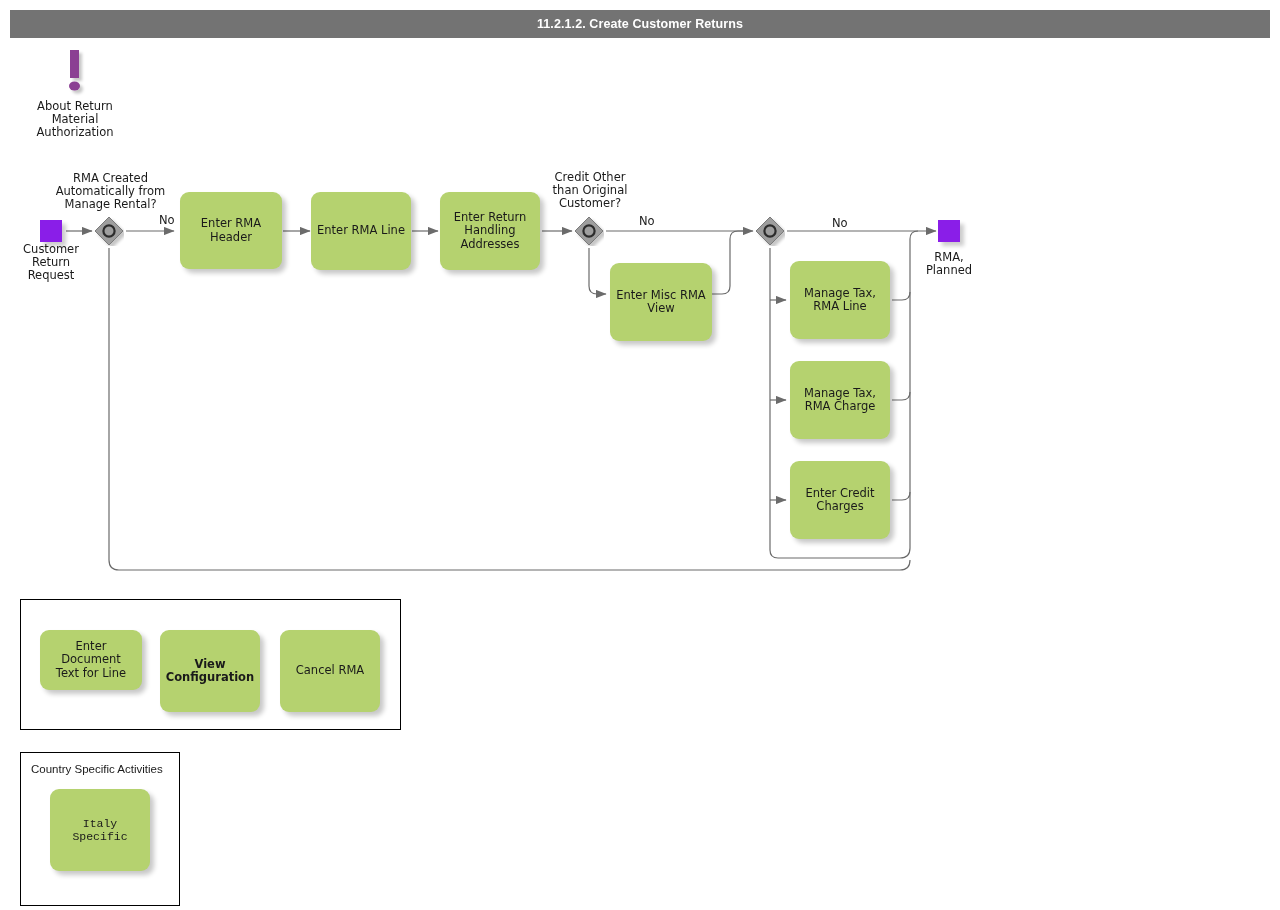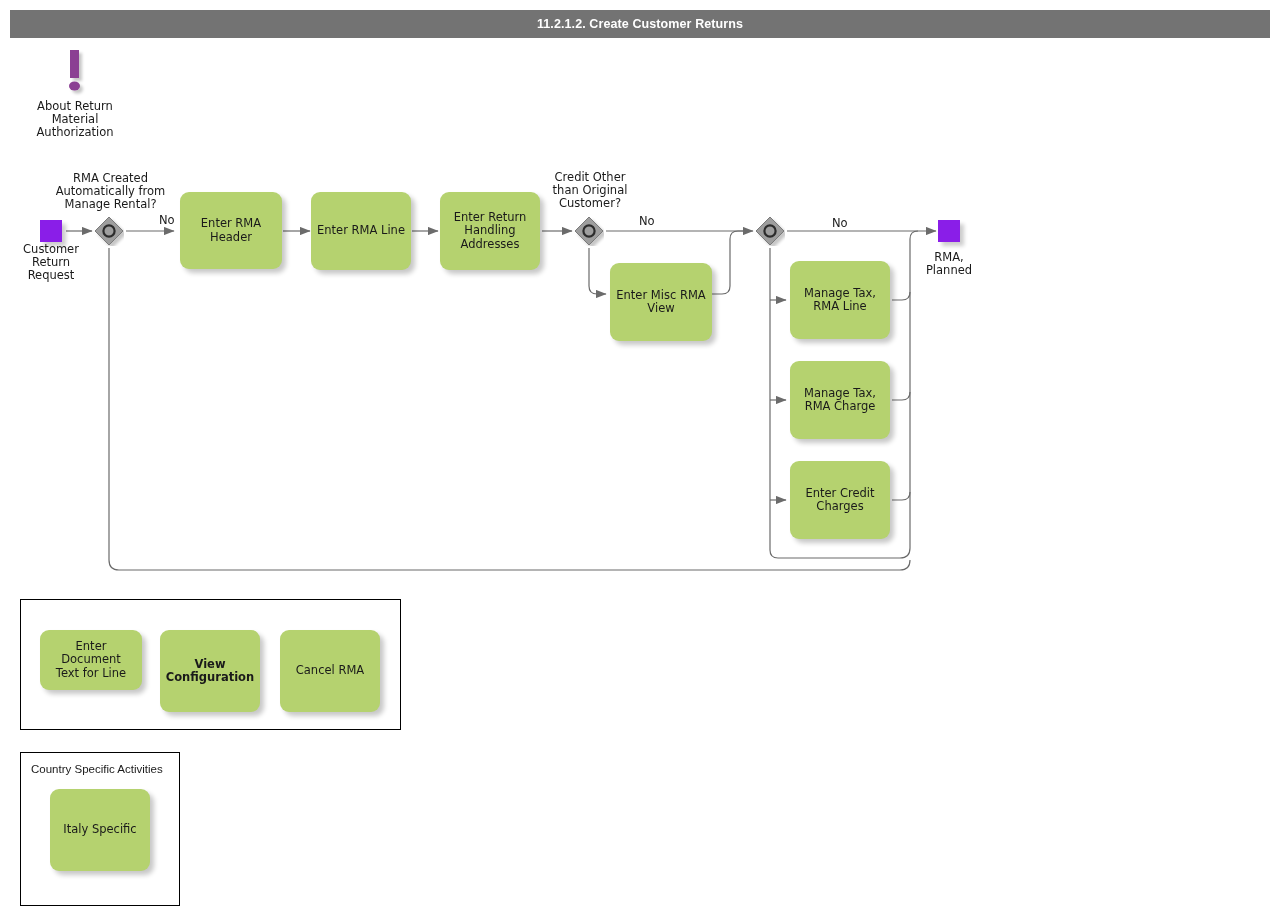--- a/index.html
+++ b/index.html
@@ -247,15 +247,15 @@
 
   <div class="task" style="left:40px; top:630px; width:102px; height:60px;">Enter Document
 Text for Line</div>
   <div class="task" style="left:160px; top:630px; width:100px; height:82px;font-weight:bold;">View
 Configuration</div>
   <div class="task" style="left:280px; top:630px; width:100px; height:82px;">Cancel RMA</div>
 
   <div class="frame" style="left:20px; top:752px; width:160px; height:154px;"></div>
   <div class="frame-title" style="left:31px; top:763px; width:145px;">Country Specific Activities</div>
 
-  <div class="task" style="left:50px; top:789px; width:100px; height:82px;">Italy Specific</div>
+  <div class="task" style="left:50px; top:789px; width:100px; height:82px;font-family:Liberation Mono, monospace;">Italy Specific</div>
 
 </div>
 
 </body></html>

